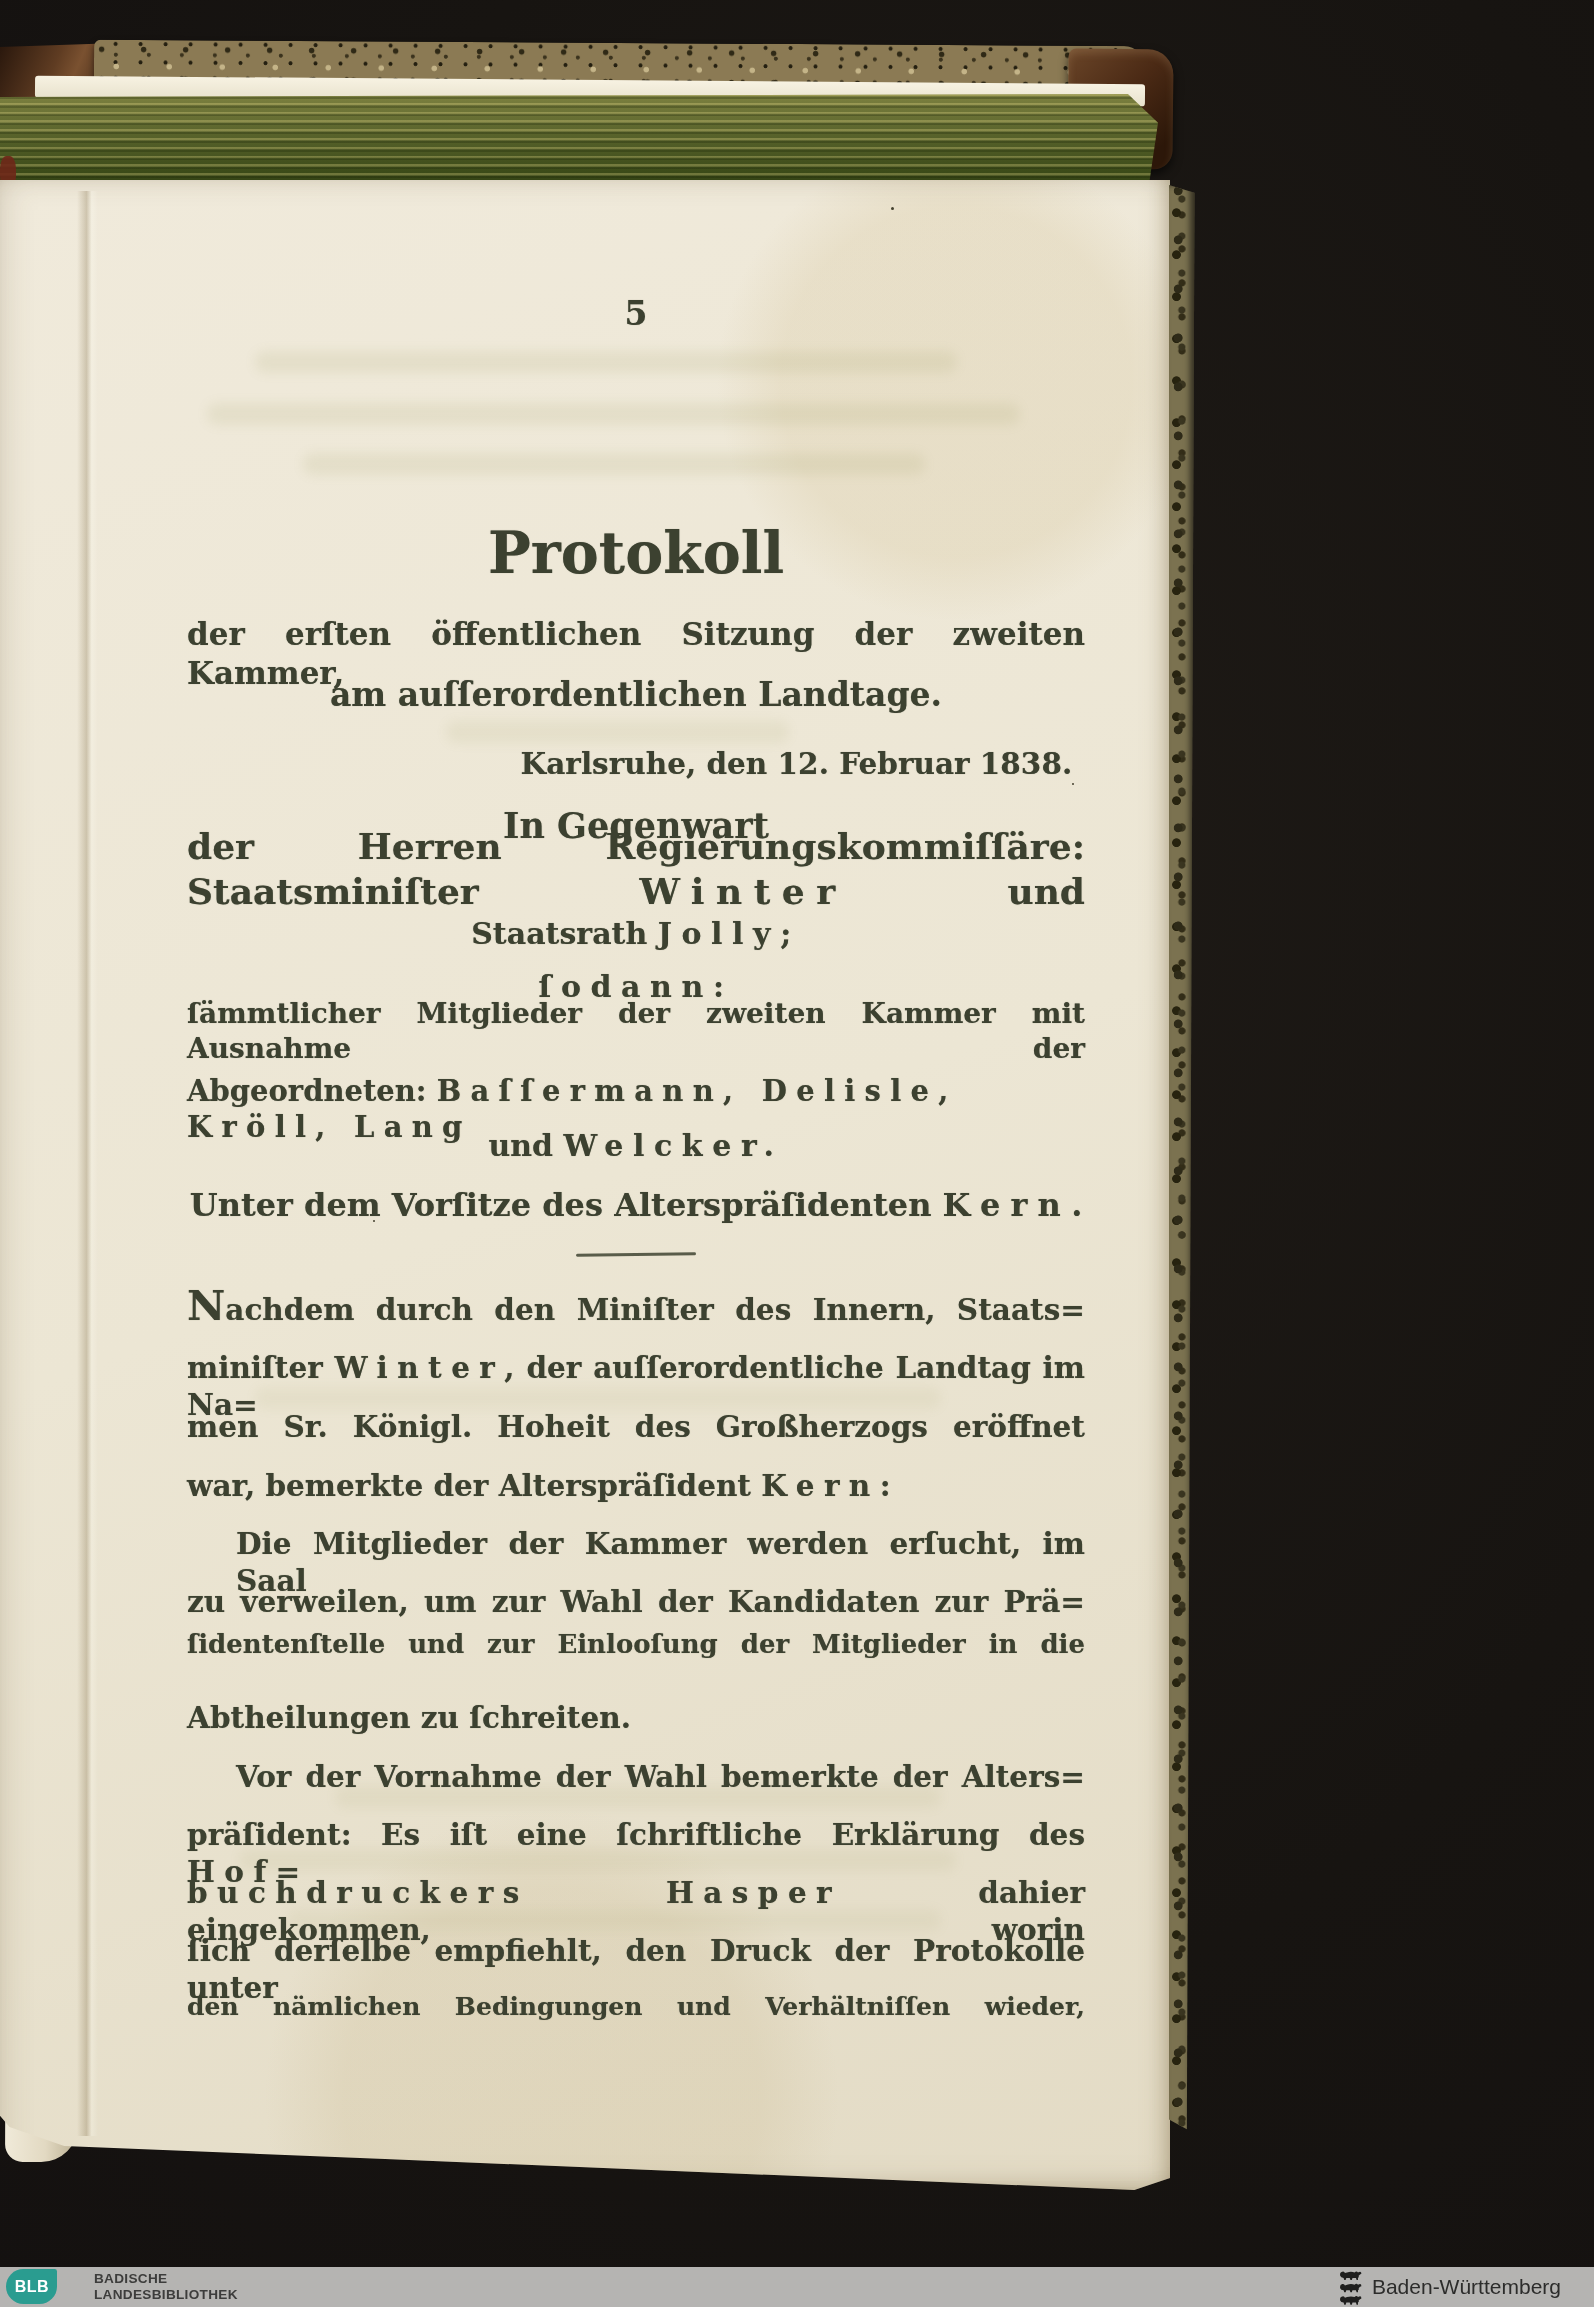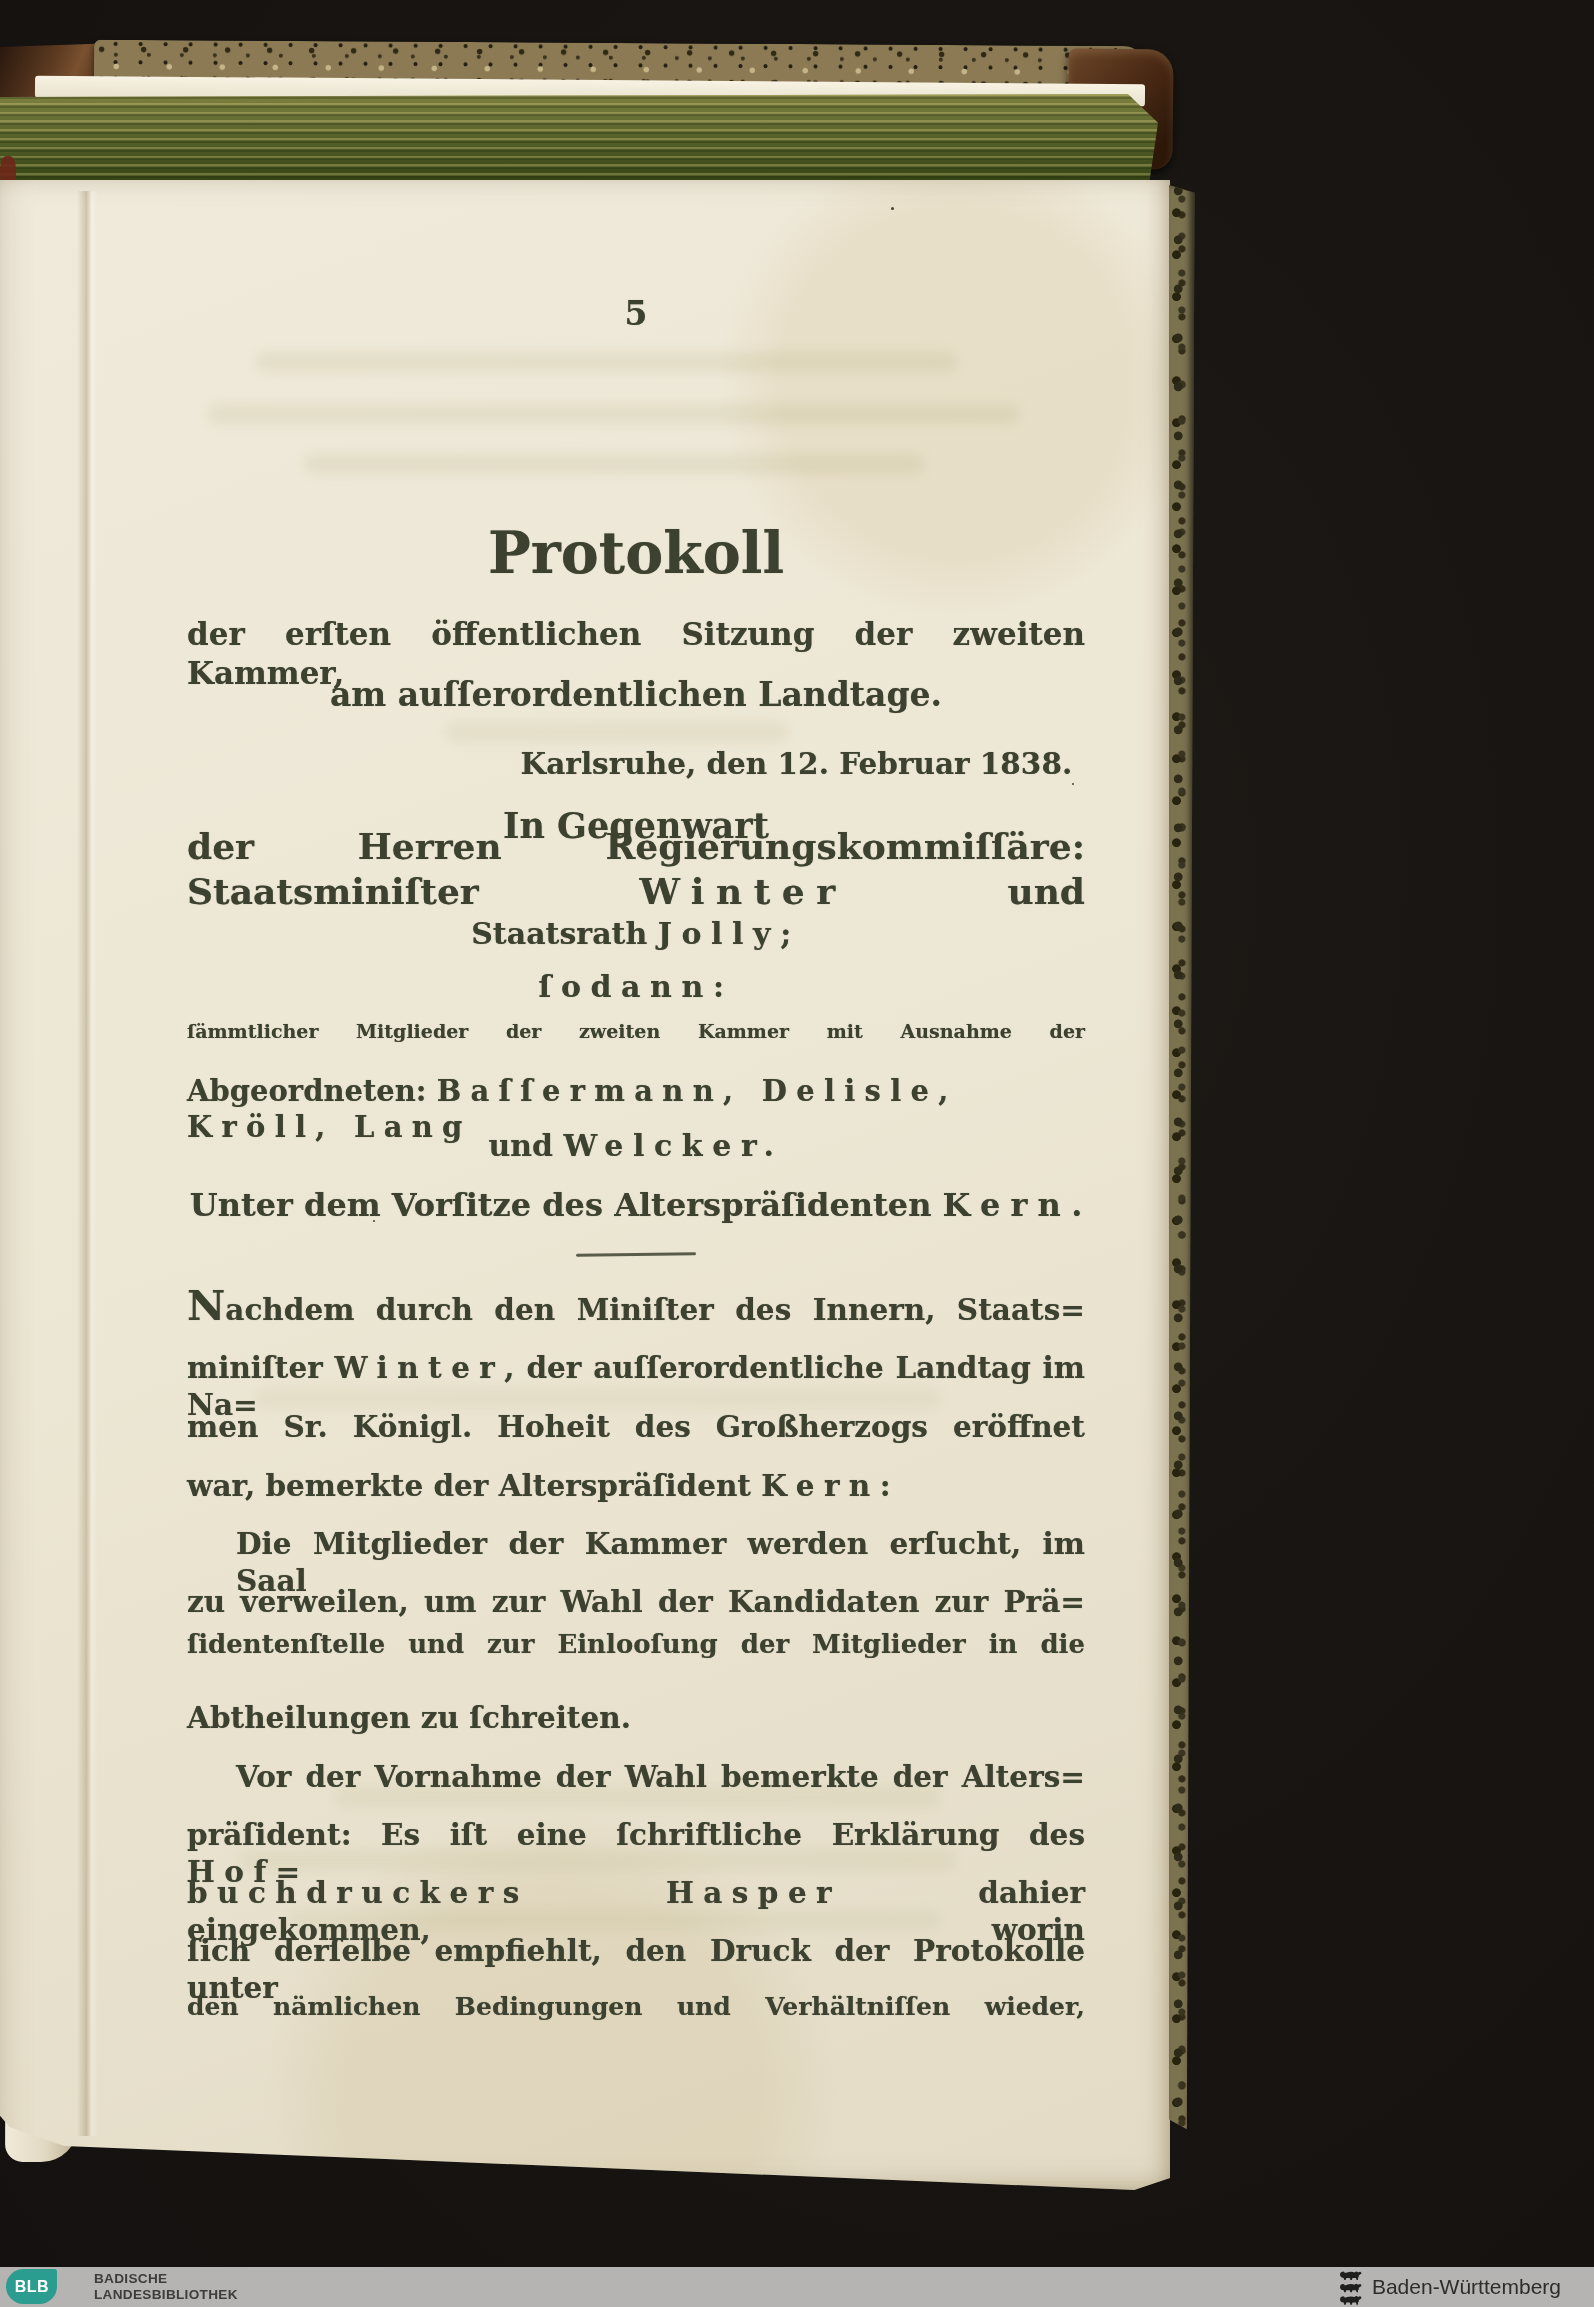--- a/index.html
+++ b/index.html
@@ -113,21 +113,21 @@
   <div id="text-layer">
       <div class="tline" style="top: 293px; font-size: 33px; text-align: center;"><span>5</span></div>
       <div class="tline" style="top: 517px; font-size: 57px; text-align: center;"><span>Protokoll</span></div>
       <div class="tline" style="top: 615px; font-size: 31px; text-align: justify; text-align-last: justify;"><span>der erſten öffentlichen Sitzung der zweiten Kammer,</span></div>
       <div class="tline" style="top: 674px; font-size: 33px; text-align: center;"><span>am auſſerordentlichen Landtage.</span></div>
       <div class="tline" style="top: 746px; font-size: 29.5px; text-align: right; padding-right: 12.8px; box-sizing: border-box;"><span>Karlsruhe, den 12. Februar 1838.</span></div>
       <div class="tline" style="top: 804px; font-size: 35px; text-align: center;"><span>In Gegenwart</span></div>
       <div class="tline" style="top: 824px; font-size: 36px; text-align: justify; text-align-last: justify;"><span>der Herren Regierungskommiſſäre: Staatsminiſter </span><span class="sp">Winter</span><span> und</span></div>
       <div class="tline" style="top: 915px; font-size: 30px; text-align: center;"><span>Staatsrath </span><span class="sp">Jolly;</span></div>
       <div class="tline" style="top: 968px; font-size: 30px; text-align: center;"><span class="sp">ſodann:</span></div>
-      <div class="tline" style="top: 1020px; font-size: 19px; text-align: justify; text-align-last: justify;"><span>ſämmtlicher Mitglieder der zweiten Kammer mit Ausnahme der</span></div>
+      <div class="tline" style="top: 996px; font-size: 28px; text-align: justify; text-align-last: justify;"><span>ſämmtlicher Mitglieder der zweiten Kammer mit Ausnahme der</span></div>
       <div class="tline" style="top: 1073px; font-size: 29px; "><span>Abgeordneten: </span><span class="sp">Baſſermann, Delisle, Kröll, Lang</span></div>
       <div class="tline" style="top: 1127px; font-size: 30px; text-align: center;"><span>und </span><span class="sp">Welcker.</span></div>
       <div class="tline" style="top: 1185px; font-size: 32px; text-align: center;"><span>Unter dem Vorſitze des Alterspräſidenten </span><span class="sp">Kern</span><span>.</span></div>
       <div class="rule-line" style="top: 1253px;"></div>
       <div class="tline" style="top: 1291px; font-size: 29.5px; text-align: justify; text-align-last: justify;"><span class="init">N</span><span>achdem durch den Miniſter des Innern, Staats=</span></div>
       <div class="tline" style="top: 1350px; font-size: 29.5px; text-align: justify; text-align-last: justify;"><span>miniſter </span><span class="sp">Winter</span><span>, der auſſerordentliche Landtag im Na=</span></div>
       <div class="tline" style="top: 1409px; font-size: 29.5px; text-align: justify; text-align-last: justify;"><span>men Sr. Königl. Hoheit des Großherzogs eröffnet</span></div>
       <div class="tline" style="top: 1468px; font-size: 29.5px; text-align: left;"><span>war, bemerkte der Alterspräſident </span><span class="sp">Kern</span><span>:</span></div>
       <div class="tline" style="top: 1526px; font-size: 29.5px; text-align: justify; text-align-last: justify; padding-left: 49px; box-sizing: border-box;"><span>Die Mitglieder der Kammer werden erſucht, im Saal</span></div>
       <div class="tline" style="top: 1584px; font-size: 29.5px; text-align: justify; text-align-last: justify;"><span>zu verweilen, um zur Wahl der Kandidaten zur Prä=</span></div>

